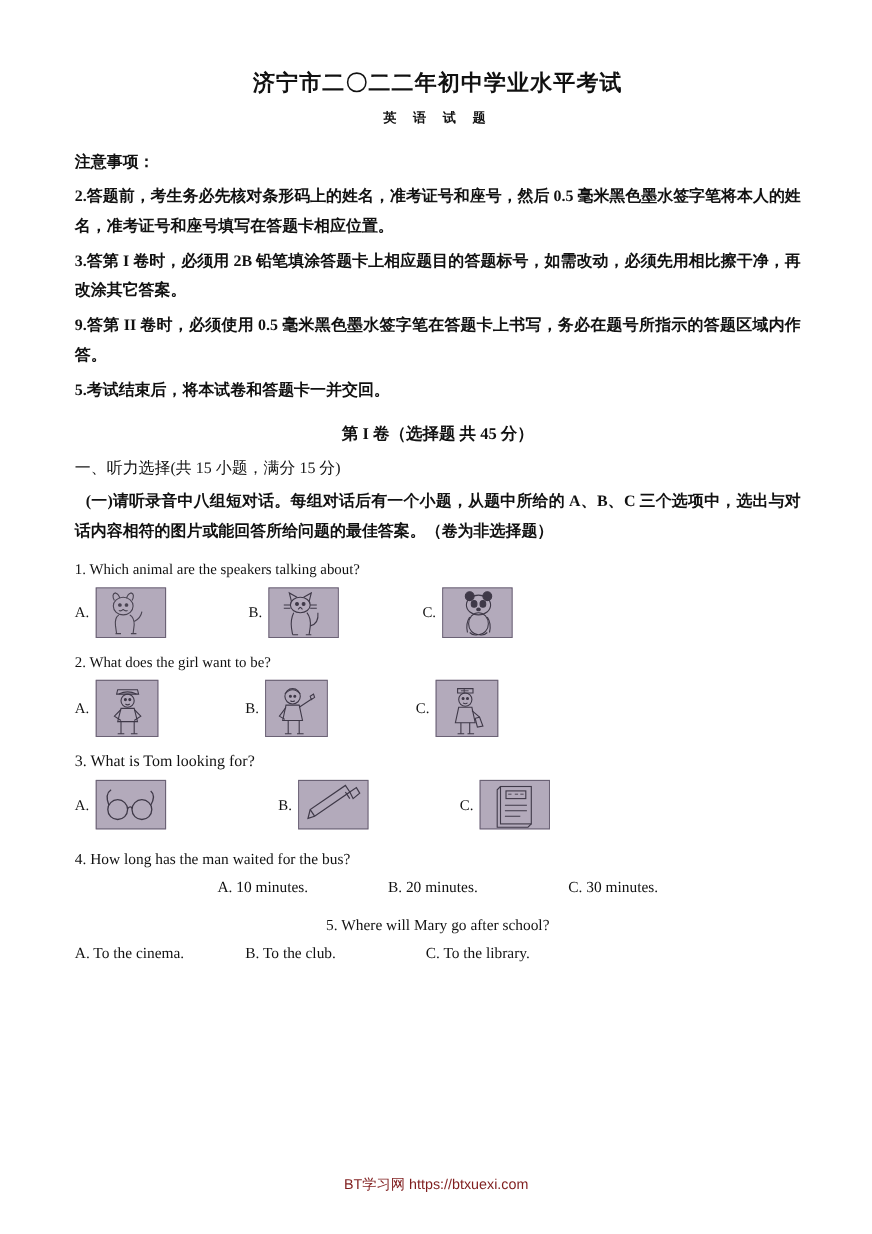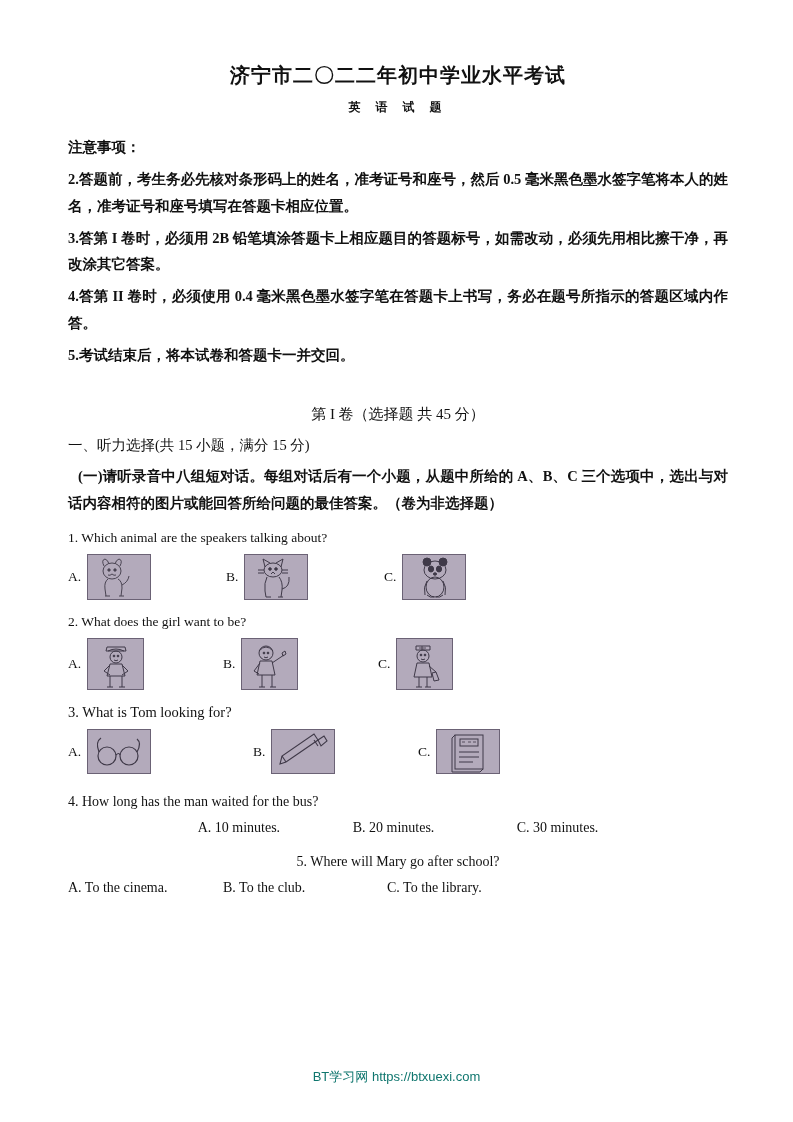--- a/index.html
+++ b/index.html
@@ -51,22 +51,22 @@
   .notice-item {
     font-size: 14.5px;
     font-weight: bold;
     line-height: 1.85;
     margin: 0 0 5px 0;
     text-align: justify;
   }
   .section-head {
     text-align: center;
     font-size: 15px;
-    font-weight: normal;
-    margin: 36px 0 12px 0;
+    font-weight: bold;
+    margin: 16px 0 12px 0;
   }
   .part-head {
     font-size: 14.5px;
     font-weight: normal;
     margin: 0 0 8px 0;
   }
   .part-desc {
     font-size: 14.5px;
     font-weight: bold;
     line-height: 1.85;
@@ -107,37 +107,37 @@
   .opt-text-row span {
     display: inline-block;
   }
   .watermark {
     position: absolute;
     left: 0;
     top: 1068px;
     width: 793px;
     text-align: center;
     font-size: 13px;
-    color: #0f766e;
+    color: #7f1d1d;
     font-family: "Liberation Sans", sans-serif;
   }
 </style>
 </head>
 <body>
 
 <div class="page">
   <div class="content">
 
     <div class="title-main">济宁市二〇二二年初中学业水平考试</div>
     <div class="title-sub">英 语 试 题</div>
 
     <div class="notice-head">注意事项：</div>
     <div class="notice-item">2.答题前，考生务必先核对条形码上的姓名，准考证号和座号，然后 0.5 毫米黑色墨水签字笔将本人的姓名，准考证号和座号填写在答题卡相应位置。</div>
     <div class="notice-item">3.答第 I 卷时，必须用 2B 铅笔填涂答题卡上相应题目的答题标号，如需改动，必须先用相比擦干净，再改涂其它答案。</div>
-    <div class="notice-item">4.答第 II 卷时，必须使用 0.4 毫米黑色墨水签字笔在答题卡上书写，务必在题号所指示的答题区域内作答。</div>
+    <div class="notice-item">9.答第 II 卷时，必须使用 0.5 毫米黑色墨水签字笔在答题卡上书写，务必在题号所指示的答题区域内作答。</div>
     <div class="notice-item">5.考试结束后，将本试卷和答题卡一并交回。</div>
 
     <div class="section-head">第 I 卷（选择题  共 45 分）</div>
 
     <div class="part-head">一、听力选择(共 15 小题，满分 15 分)</div>
     <div class="part-desc">(一)请听录音中八组短对话。每组对话后有一个小题，从题中所给的 A、B、C 三个选项中，选出与对话内容相符的图片或能回答所给问题的最佳答案。（卷为非选择题）</div>
 
     <div class="q-text">1. Which animal are the speakers talking about?</div>
     <div class="opt-row">
       <div class="opt-img-block" style="width:158px;">

